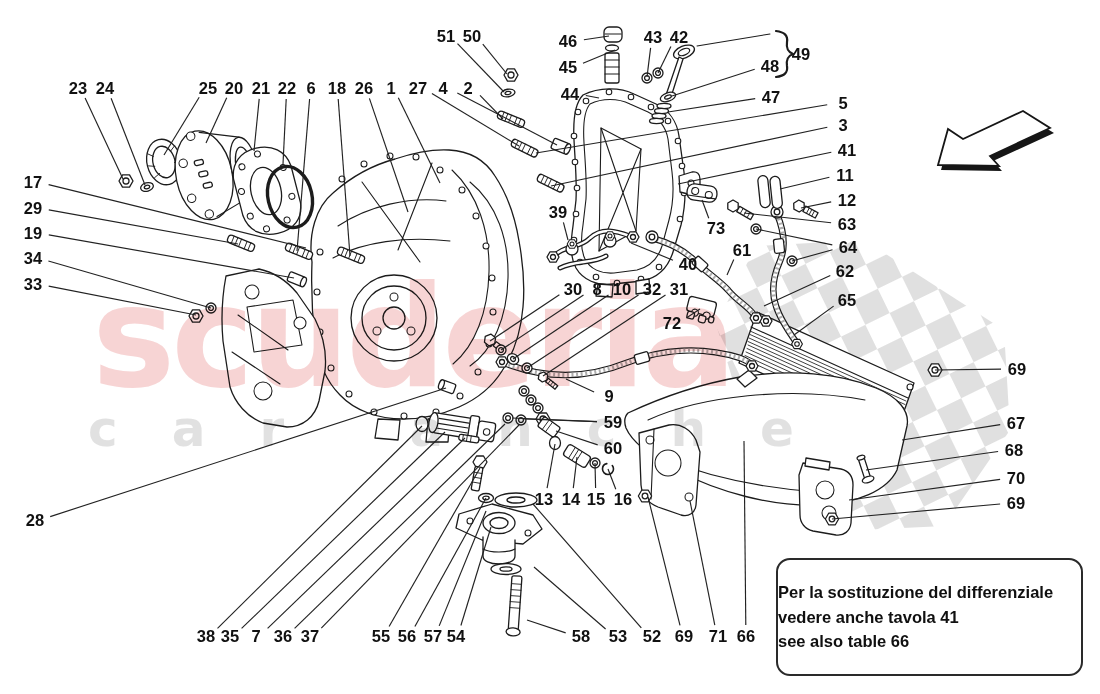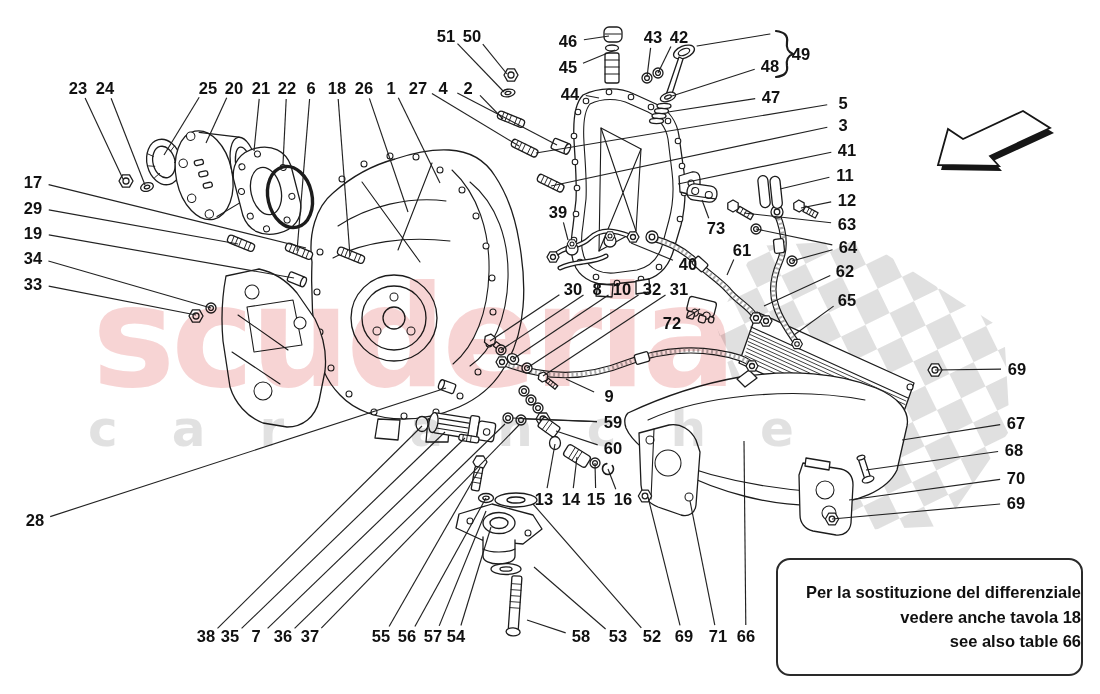--- a/index.html
+++ b/index.html
@@ -16,21 +16,21 @@
   #art .hoseB{fill:none;stroke:#9a9a9a;stroke-width:4.2;stroke-dasharray:2 2.6;opacity:.8;stroke-linecap:butt;}
   
   #callouts line{stroke:#222222;stroke-width:1.15;}
   #callouts text{font:700 16.5px "Liberation Sans",sans-serif;fill:#111111;text-anchor:middle;}
   
   .wm{position:absolute;mix-blend-mode:multiply;pointer-events:none;white-space:nowrap;z-index:3;}
   .wm-main{left:80px;top:256px;font:700 140px "DejaVu Sans",sans-serif;letter-spacing:-4px;color:rgba(242,185,185,0.62);margin-left:12px;}
   .wm-sub{left:88px;top:400px;font:700 50px "DejaVu Sans",sans-serif;letter-spacing:54px;color:rgba(200,200,200,0.55);}
   
   .note{position:absolute;left:776px;top:558px;width:303px;height:114px;border:2px solid #2a2a2a;border-radius:14px;
-        display:flex;flex-direction:column;justify-content:center;text-align:right;z-index:5;
+        display:flex;flex-direction:column;justify-content:center;text-align:left;z-index:5;
         font:700 16.5px "Liberation Sans",sans-serif;color:#101010;line-height:1.5;background:transparent;}
   #callouts{z-index:4;}
   #art{z-index:1;}
 </style>
 </head>
 <body>
 
 <div class="stage">
 
   <svg id="art" class="layer" viewBox="0 0 1100 694">
@@ -749,17 +749,17 @@
         <text x="718" y="642">71</text>
       </g>
       <g>
         <line x1="745.8" y1="625.0" x2="744" y2="441"></line>
         <text x="746" y="642">66</text>
       </g>
     </svg>
 
   <div class="note">
     <div>Per la sostituzione del differenziale</div>
-    <div>vedere anche tavola 18</div>
+    <div>vedere anche tavola 41</div>
     <div>see  also table 66</div>
   </div>
 
 </div>
 
 </body></html>

